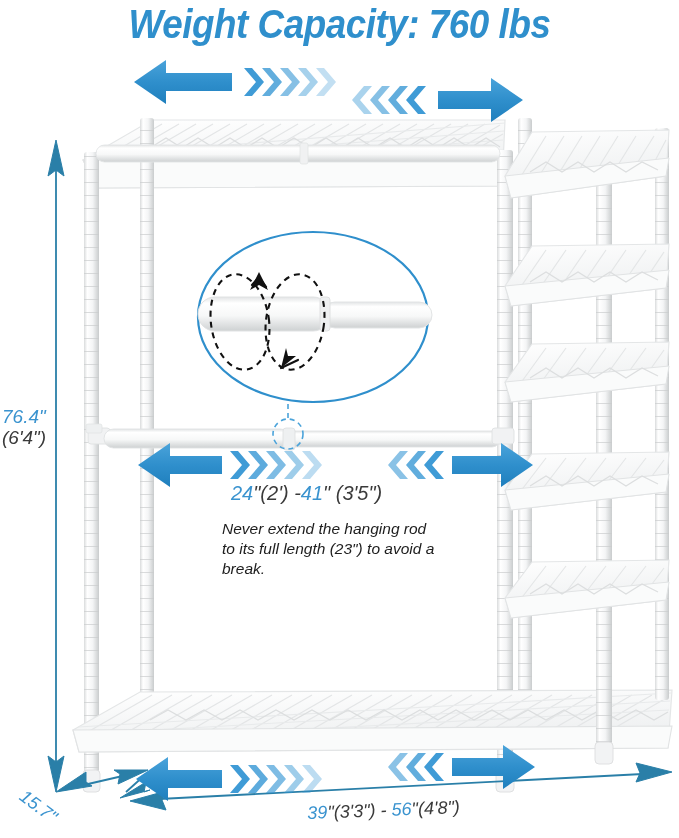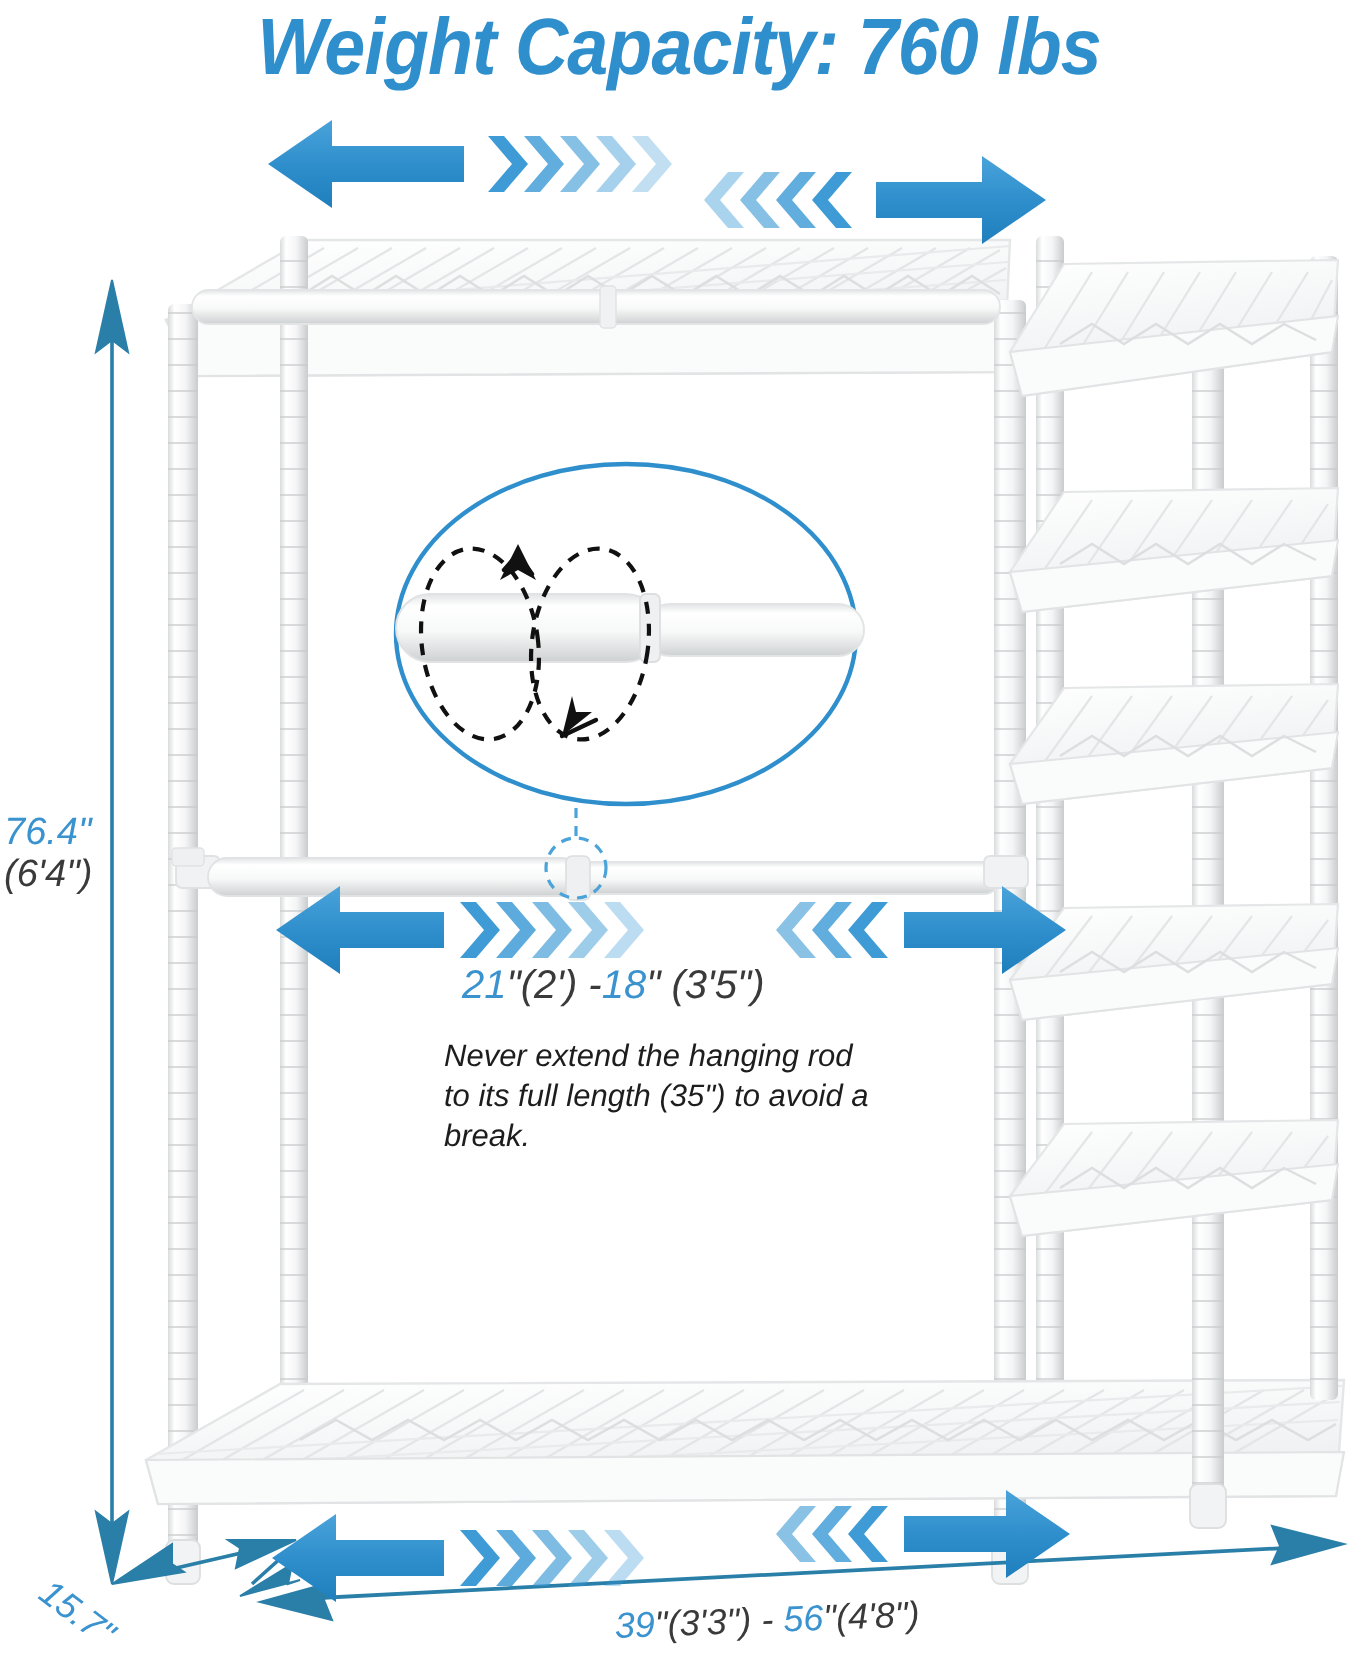--- a/index.html
+++ b/index.html
@@ -441,24 +441,24 @@
   </svg>
 
   <div class="abs" id="height-label">
     <div class="l1">76.4"</div>
     <div class="l2">(6'4")</div>
   </div>
 
   <div class="abs" id="depth-label">15.7"</div>
 
   <div class="dimtext" id="rod-dim-label">
-    <span class="num">21</span><span class="dk">"(2')</span><span class="dk"> -</span><span class="num">18</span><span class="dk">" (3'5")</span>
+    <span class="num">24</span><span class="dk">"(2')</span><span class="dk"> -</span><span class="num">41</span><span class="dk">" (3'5")</span>
   </div>
 
-  <div id="warning-text">Never extend the hanging rod to its full length (35") to avoid a break.</div>
+  <div id="warning-text">Never extend the hanging rod to its full length (23") to avoid a break.</div>
 
   <div class="dimtext" id="bottom-dim-label">
     <span class="num">39</span><span class="dk">"(3'3")</span><span class="dk"> - </span><span class="num">56</span><span class="dk">"(4'8")</span>
   </div>
 
   <div class="callout-word" id="loosen-label">Loosen</div>
   <div class="callout-word" id="tighten-label">Tighten</div>
 
 </div>
 

